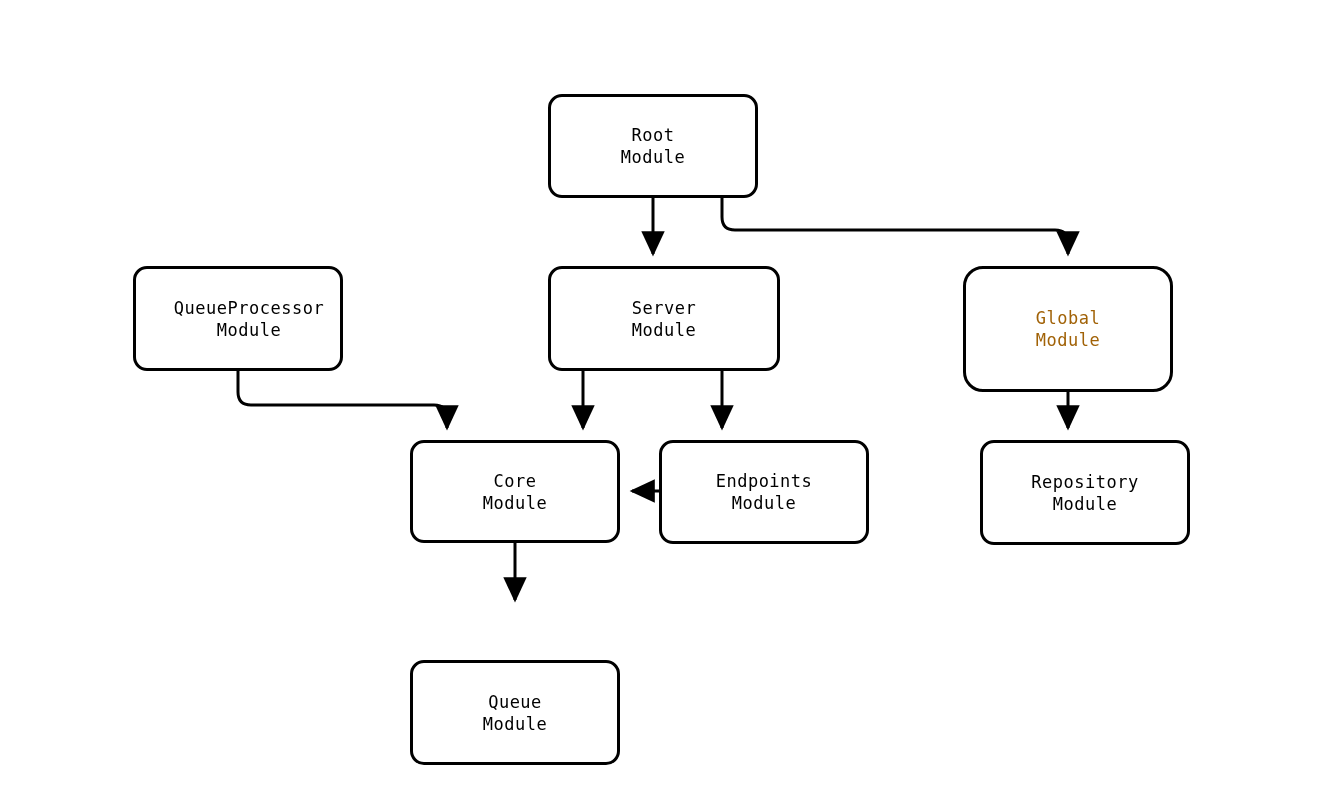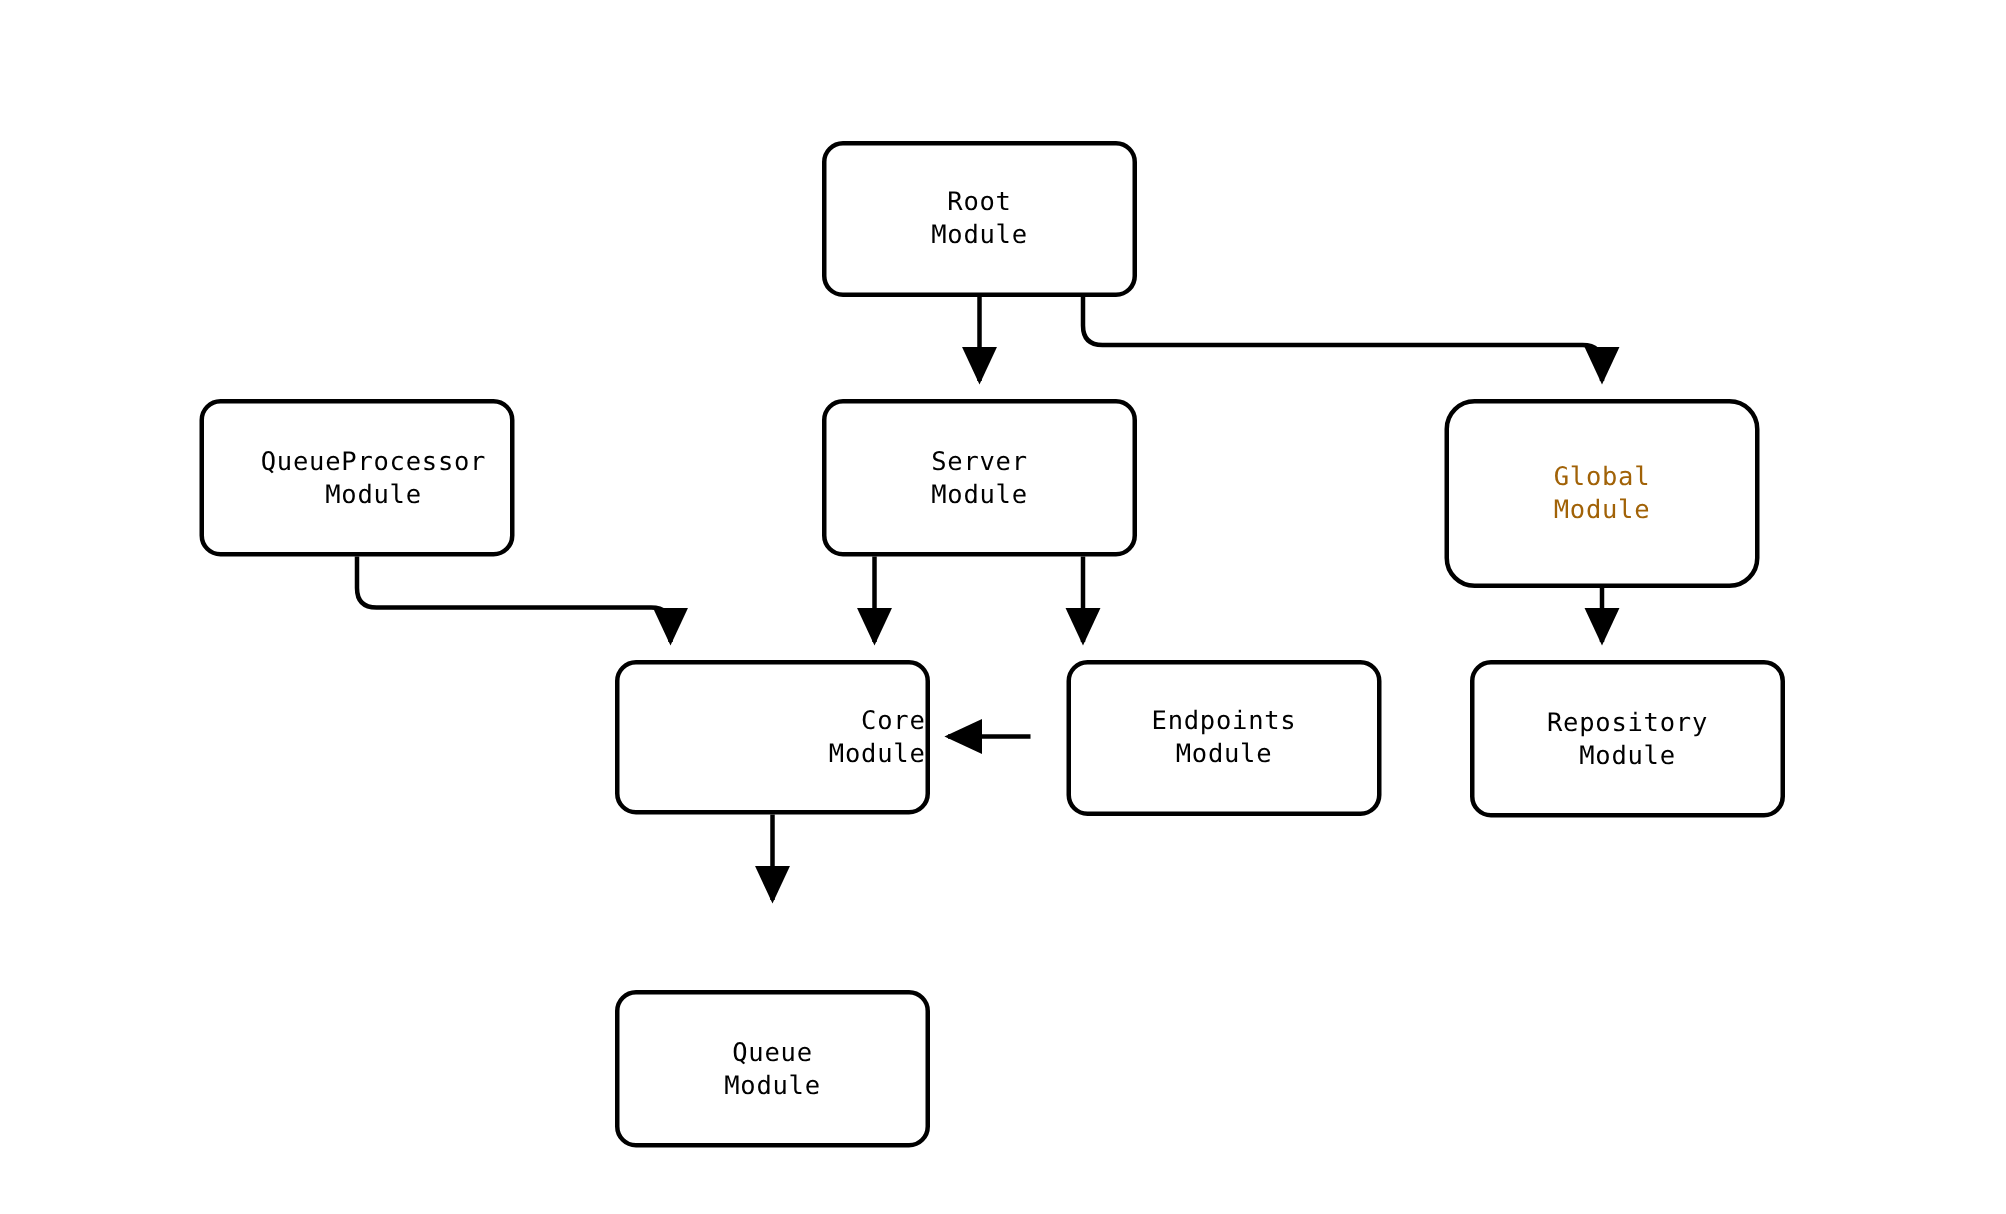--- a/index.html
+++ b/index.html
@@ -84,36 +84,36 @@
   <div class="node" style="left: 548px; top: 94px; width: 210px; height: 104px; border-radius: 14px; border-width: 3px; border-color: rgb(0, 0, 0); color: rgb(0, 0, 0); align-items: center;">
     <span class="node-line">Root</span>
     <span class="node-line">Module</span>
   </div>
 
   <div class="node" style="left: 133px; top: 266px; width: 210px; height: 105px; border-radius: 14px; border-width: 3px; border-color: rgb(0, 0, 0); color: rgb(0, 0, 0); padding-left: 22px;">
     <span class="node-line">QueueProcessor</span>
     <span class="node-line">Module</span>
   </div>
 
-  <div class="node" style="left: 548px; top: 266px; width: 210px; height: 105px; border-radius: 14px; border-width: 3px; border-color: rgb(0, 0, 0); color: rgb(0, 0, 0);">
+  <div class="node" style="left: 548px; top: 266px; width: 232px; height: 105px; border-radius: 14px; border-width: 3px; border-color: rgb(0, 0, 0); color: rgb(0, 0, 0);">
     <span class="node-line">Server</span>
     <span class="node-line">Module</span>
   </div>
 
   <div class="node" style="left: 963px; top: 266px; width: 210px; height: 126px; border-radius: 20px; border-width: 3px; border-color: rgb(0, 0, 0); color: #a16207;">
     <span class="node-line">Global</span>
     <span class="node-line">Module</span>
   </div>
 
-  <div class="node" style="left: 410px; top: 440px; width: 210px; height: 103px; border-radius: 14px; border-width: 3px; border-color: rgb(0, 0, 0); color: rgb(0, 0, 0); align-items: flex-end;">
+  <div class="node" style="left: 410px; top: 440px; width: 210px; height: 103px; border-radius: 14px; border-width: 3px; border-color: rgb(0, 0, 0); color: rgb(0, 0, 0);">
     <span class="node-line">Core</span>
     <span class="node-line">Module</span>
   </div>
 
-  <div class="node" style="left: 711px; top: 440px; width: 210px; height: 104px; border-radius: 14px; border-width: 3px; border-color: rgb(0, 0, 0); color: rgb(0, 0, 0);">
+  <div class="node" style="left: 659px; top: 440px; width: 210px; height: 104px; border-radius: 14px; border-width: 3px; border-color: rgb(0, 0, 0); color: rgb(0, 0, 0);">
     <span class="node-line">Endpoints</span>
     <span class="node-line">Module</span>
   </div>
 
   <div class="node" style="left: 963px; top: 440px; width: 210px; height: 105px; border-radius: 14px; border-width: 3px; border-color: rgb(0, 0, 0); color: rgb(0, 0, 0); margin-left: 17px;">
     <span class="node-line">Repository</span>
     <span class="node-line">Module</span>
   </div>
 
   <div class="node" style="left: 410px; top: 612px; width: 210px; height: 105px; border-radius: 14px; border-width: 3px; border-color: rgb(0, 0, 0); color: rgb(0, 0, 0); margin-top: 48px;">

